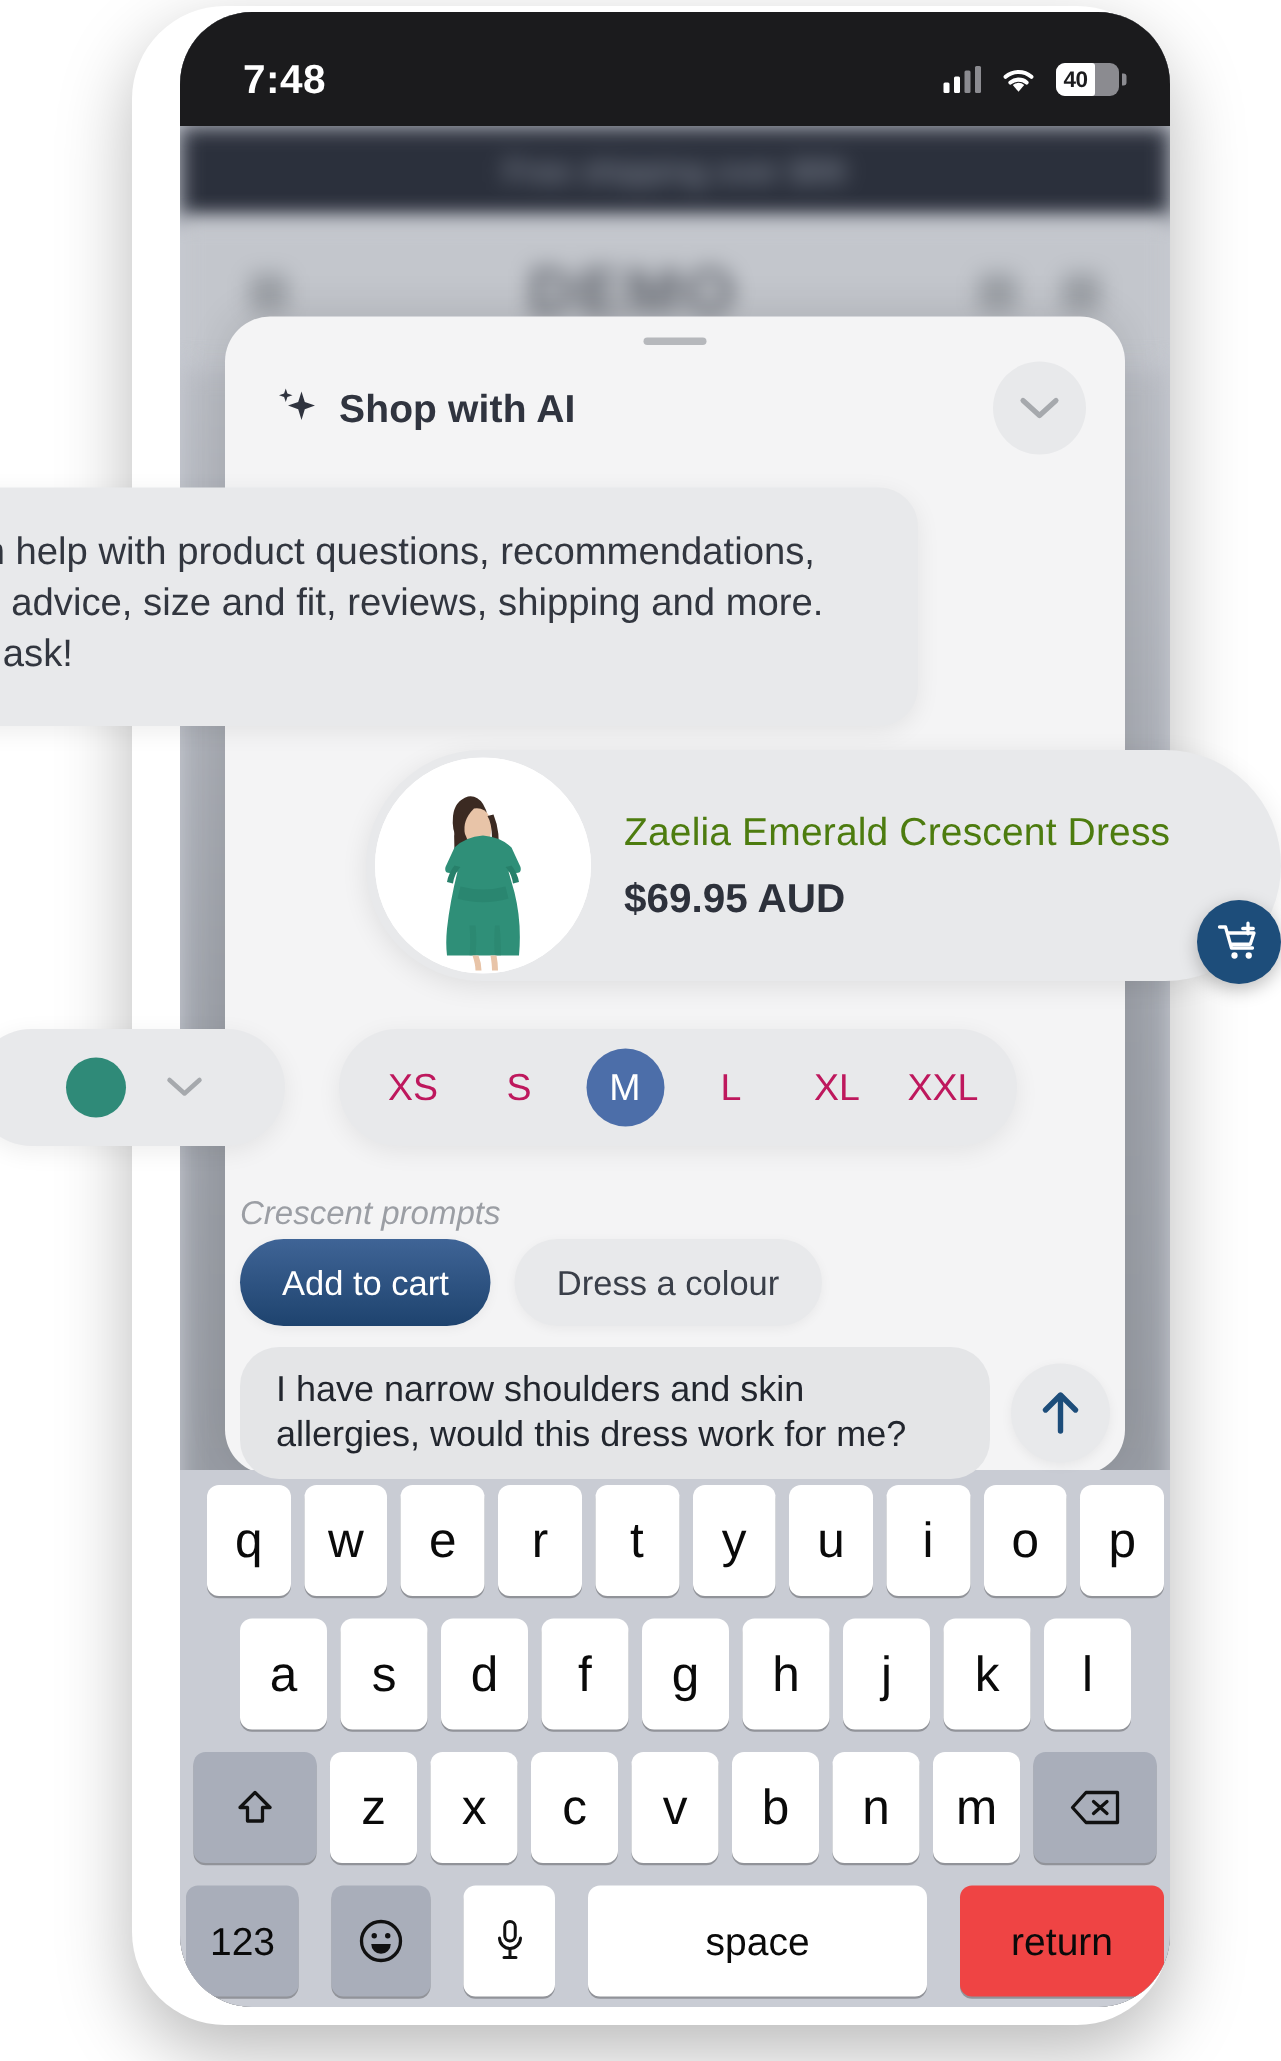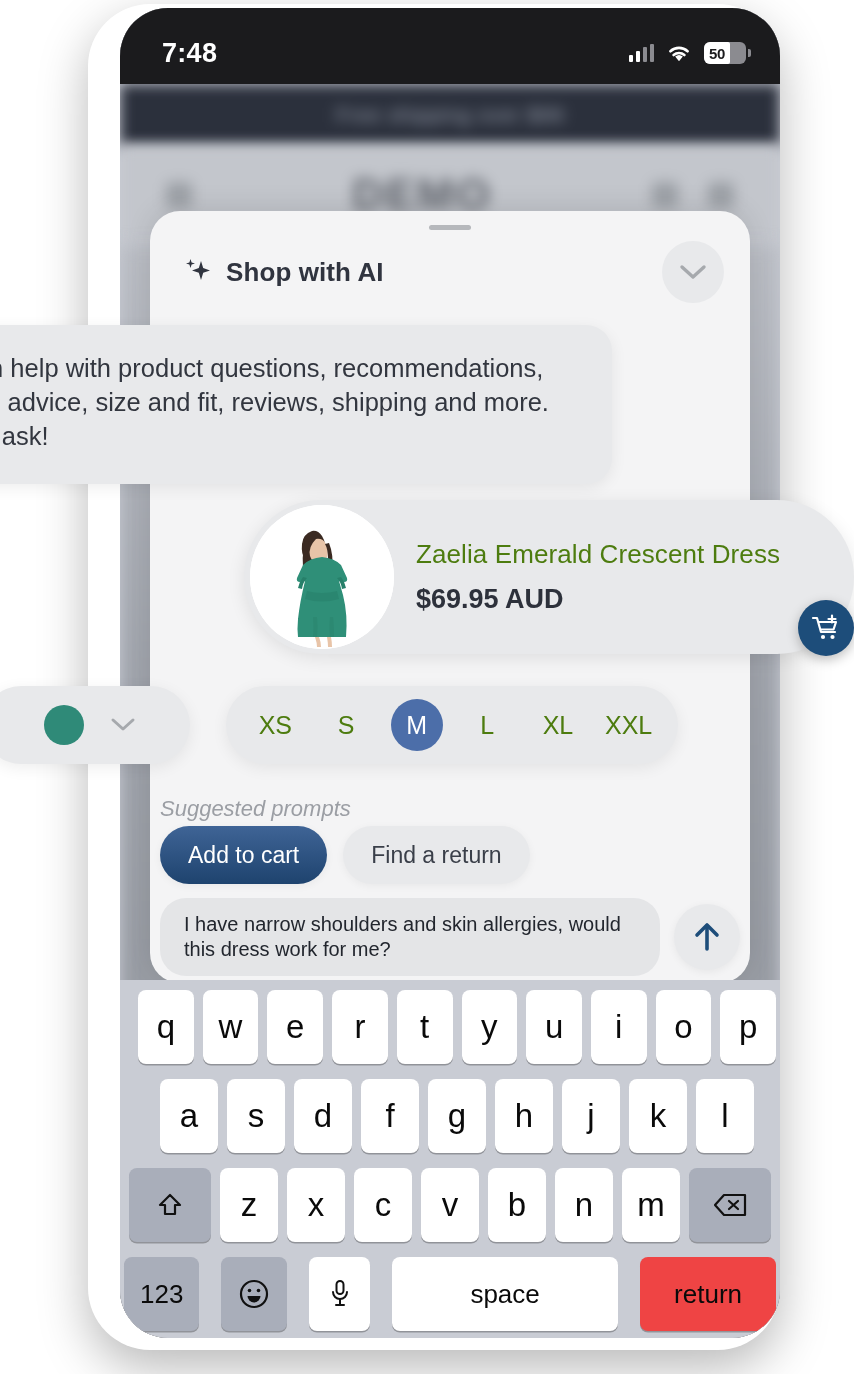--- a/index.html
+++ b/index.html
@@ -162,21 +162,21 @@
 
   .size-pill {
     position: absolute; left: 226px; top: 686px;
     width: 452px; height: 78px;
     background: #e8e9eb; border-radius: 39px;
     display: flex; align-items: center; justify-content: space-around;
     padding: 0 14px;
     box-shadow: 0 4px 16px rgba(0,0,0,.07);
   }
   .size-opt {
-    font-size: 25px; color: #4d7c0f; cursor: pointer;
+    font-size: 25px; color: #be185d; cursor: pointer;
     min-width: 52px; height: 52px; border-radius: 50%;
     display: flex; align-items: center; justify-content: center;
     background: transparent; border: none;
     font-family: inherit;
   }
   .size-opt.sel { background: #4c6ea9; color: #fff; }
 
   .suggest-label {
     position: absolute; left: 160px; top: 796px;
     font-size: 22px; font-style: italic; color: #9b9ea4;
@@ -199,21 +199,21 @@
   }
 
   .composer {
     position: absolute; left: 160px; top: 898px;
     display: flex; align-items: center; gap: 14px;
   }
   .composer-field {
     width: 500px; min-height: 68px;
     background: #e4e5e7; border-radius: 26px;
     padding: 14px 24px;
-    font-size: 20px; line-height: 1.26; color: #22262e;
+    font-size: 24px; line-height: 1.26; color: #22262e;
   }
   .send-btn {
     width: 66px; height: 66px; border-radius: 50%;
     background: #e8e9eb; border: none; cursor: pointer;
     display: flex; align-items: center; justify-content: center;
     box-shadow: 0 2px 8px rgba(0,0,0,.06);
   }
 
   
   .keyboard {
@@ -271,21 +271,21 @@
               <i></i>
               <i></i>
             </div>
           <svg width="26" height="19" viewBox="0 0 26 19">
             <path d="M13 17.2 L9.2 12.6 a6 6 0 0 1 7.6 0 Z" fill="#fff"></path>
             <path d="M4.4 7.2 a13 13 0 0 1 17.2 0" stroke="#fff" stroke-width="2.7" fill="none" stroke-linecap="round"></path>
             <path d="M7.6 11 a8.6 8.6 0 0 1 10.8 0" stroke="#fff" stroke-width="2.7" fill="none" stroke-linecap="round"></path>
           </svg>
           <div class="battery">
             <div class="fill"></div>
-            <div class="lvl">50</div>
+            <div class="lvl">40</div>
           </div>
         </div>
       </div>
 
       <div class="chat-panel">
         <div class="grabber"></div>
         <div class="chat-header">
           <svg class="sparkle" viewBox="0 0 34 34">
             <path d="M21 6 L23.2 13 L30 15.4 L23.2 17.8 L21 25 L18.8 17.8 L12 15.4 L18.8 13 Z" fill="#30343f"></path>
             <path d="M10.5 4 L11.6 7.4 L15 8.5 L11.6 9.6 L10.5 13 L9.4 9.6 L6 8.5 L9.4 7.4 Z" fill="#30343f"></path>
@@ -413,24 +413,24 @@
 
   <div class="size-pill" id="size-pill">
       <button class="size-opt">XS</button>
       <button class="size-opt">S</button>
       <button class="size-opt sel">M</button>
       <button class="size-opt">L</button>
       <button class="size-opt">XL</button>
       <button class="size-opt">XXL</button>
     </div>
 
-  <div class="suggest-label">Suggested prompts</div>
+  <div class="suggest-label">Crescent prompts</div>
   <div class="chips" id="chips">
       <button class="chip primary">Add to cart</button>
-      <button class="chip">Find a return</button>
+      <button class="chip">Dress a colour</button>
     </div>
 
   <div class="composer">
     <div class="composer-field">I have narrow shoulders and skin allergies, would this dress work for me?</div>
     <button class="send-btn">
       <svg width="30" height="32" viewBox="0 0 30 32">
         <path d="M15 28 L15 5" stroke="#1d4d7a" stroke-width="3.6" stroke-linecap="round"></path>
         <path d="M5 14 L15 4 L25 14" stroke="#1d4d7a" stroke-width="3.6" fill="none" stroke-linecap="round" stroke-linejoin="round"></path>
       </svg>
     </button>

